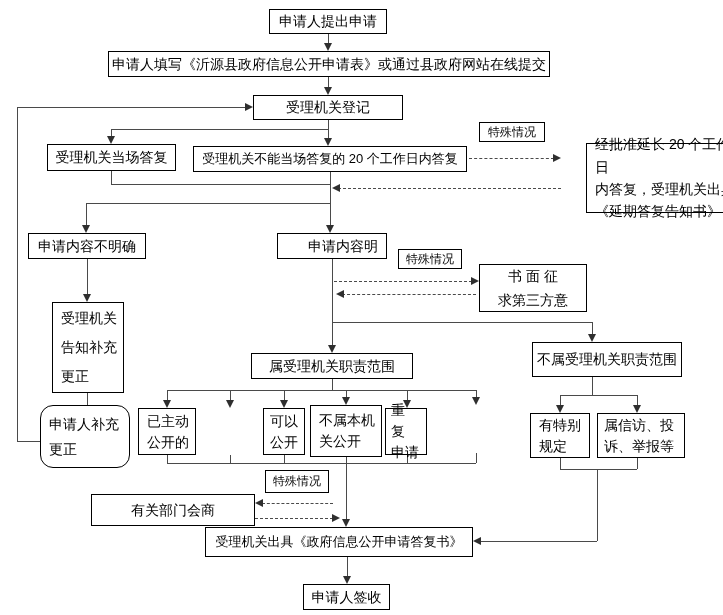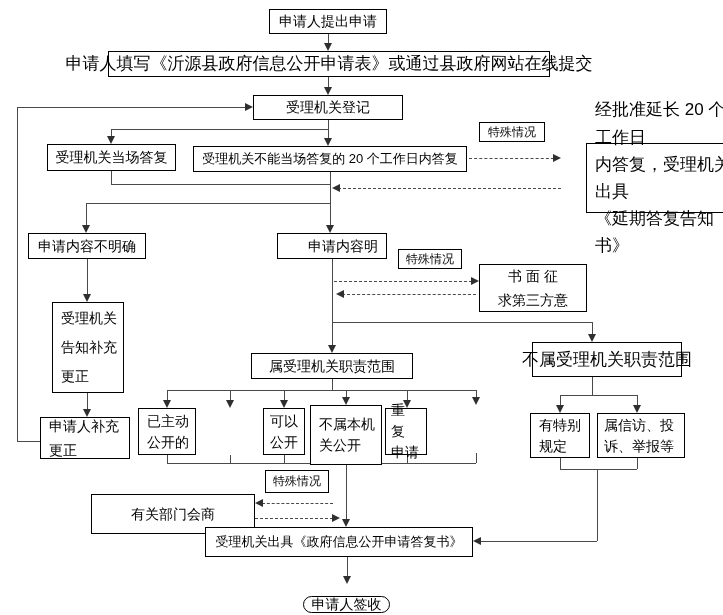--- a/index.html
+++ b/index.html
@@ -11,21 +11,21 @@
   .node{
     position:absolute;box-sizing:border-box;border:1.5px solid #000;background:#fff;
     display:flex;align-items:center;justify-content:center;
     font-size:14px;line-height:1.5;text-align:center;white-space:pre-line;
   }
   .nowrap{white-space:nowrap;}
   .la{justify-content:flex-start;text-align:left;padding-left:8px;padding-right:4px;}
   .ra{justify-content:flex-end;text-align:right;padding-right:8px;}
   .sm{font-size:12px;line-height:1.2;}
   .f13{font-size:13px;}
-  .f135{font-size:17px;}
+  .f135{font-size:14px;}
   .lh2{line-height:2.05;}
   .lh17{line-height:1.75;}
   .hl{position:absolute;height:0;border-top:1.5px solid #4a4a4a;}
   .vl{position:absolute;width:0;border-left:1.5px solid #4a4a4a;}
   .hd{position:absolute;height:0;border-top:1.4px dashed #4a4a4a;}
   .ah{position:absolute;width:0;height:0;}
   .ah.d{border-left:4.5px solid transparent;border-right:4.5px solid transparent;border-top:8px solid #2f2f2f;}
   .ah.r{border-top:4.5px solid transparent;border-bottom:4.5px solid transparent;border-left:8px solid #2f2f2f;}
   .ah.l{border-top:4.5px solid transparent;border-bottom:4.5px solid transparent;border-right:8px solid #2f2f2f;}
 </style>
@@ -137,34 +137,34 @@
 内答复，受理机关出具
 《延期答复告知书》</div>
   <div class="node nowrap" style="left:28px;top:233px;width:118px;height:26px;text-align:right;">申请内容不明确</div>
   <div class="node nowrap ra" style="left:277px;top:233px;width:110px;height:26px;">申请内容明</div>
   <div class="node sm" style="left:398px;top:249px;width:64px;height:20px;">特殊情况</div>
   <div class="node lh17" style="left:479px;top:264px;width:108px;height:48px;">书 面 征
 求第三方意</div>
   <div class="node la lh2" style="left:52px;top:302px;width:72px;height:91px;">受理机关
 告知补充
 更正</div>
-  <div class="node la lh17" style="left:40px;top:417px;width:90px;height:42px;">申请人补充
+  <div class="node la lh17" style="left:40px;top:405px;width:90px;height:63px;border-radius:13px;">申请人补充
 更正</div>
   <div class="node nowrap" style="left:251px;top:353px;width:162px;height:26px;">属受理机关职责范围</div>
   <div class="node nowrap f135" style="left:532px;top:342px;width:150px;height:35px;">不属受理机关职责范围</div>
   <div class="node la" style="left:138px;top:408px;width:58px;height:47px;">已主动
 公开的</div>
   <div class="node la" style="left:263px;top:408px;width:42px;height:47px;padding-left:6px;">可以
 公开</div>
-  <div class="node la" style="left:310px;top:405px;width:72px;height:60px;">不属本机
+  <div class="node la" style="left:310px;top:405px;width:72px;height:52px;">不属本机
 关公开</div>
   <div class="node la" style="left:385px;top:408px;width:42px;height:47px;padding-left:5px;">重 复
 申请</div>
   <div class="node la" style="left:530px;top:413px;width:60px;height:45px;">有特别
 规定</div>
   <div class="node la" style="left:597px;top:413px;width:88px;height:45px;padding-left:6px;">属信访、投
 诉、举报等</div>
   <div class="node sm" style="left:265px;top:470px;width:64px;height:23px;">特殊情况</div>
-  <div class="node nowrap" style="left:91px;top:494px;width:164px;height:40px;">有关部门会商</div>
+  <div class="node nowrap" style="left:91px;top:494px;width:164px;height:32px;">有关部门会商</div>
   <div class="node nowrap f13" style="left:205px;top:527px;width:268px;height:30px;">受理机关出具《政府信息公开申请答复书》</div>
-  <div class="node nowrap" style="left:303px;top:596px;width:87px;height:17px;border-radius:12px;">申请人签收</div>
+  <div class="node nowrap" style="left:303px;top:584px;width:87px;height:26px;">申请人签收</div>
 
 </div>
 
 </body></html>

